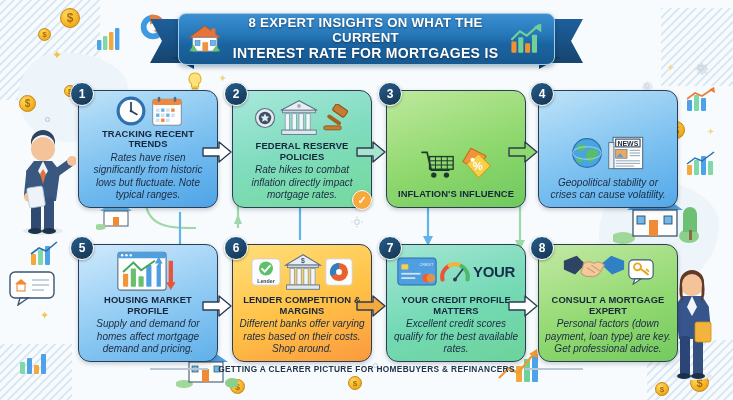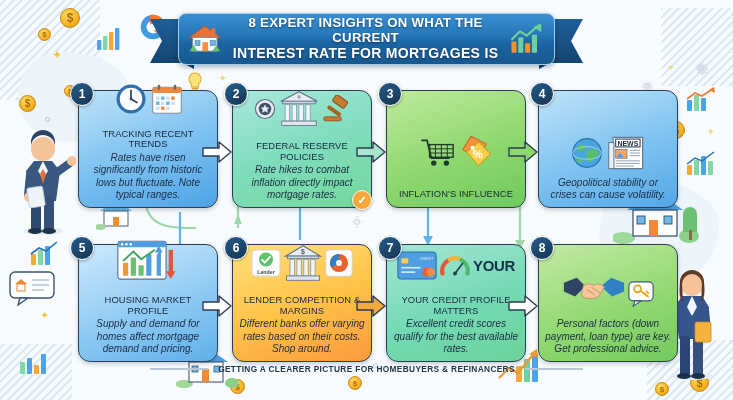--- a/index.html
+++ b/index.html
@@ -60,22 +60,22 @@
   
   .card {
     position:absolute; width:140px; height:118px;
     border-radius:12px; border:1.4px solid #2d3c52;
     padding:4px 6px 5px; text-align:center;
     box-shadow:0 2px 4px rgba(20,40,70,.22);
     display:flex; flex-direction:column; justify-content:flex-end;
   }
   .card .icon-zone { height:46px; display:flex; align-items:center; justify-content:center; gap:3px;
                      margin-bottom:1px; }
-  .card h3 { font-size:9.4px; font-weight:normal; color:#16263c; line-height:1.12;
-             letter-spacing:.1px; margin-bottom:2px;margin-top:12px; }
+  .card h3 { font-size:9.4px; font-weight:bold; color:#16263c; line-height:1.12;
+             letter-spacing:.1px; margin-bottom:2px; }
   .card p  { font-size:10px; color:#1b2c42; line-height:1.26;font-style:italic; }
 
   .c-blue   { background:linear-gradient(160deg,#bfe3f8 0%,#79bff0 55%,#4ea3e6 100%); }
   .c-teal   { background:linear-gradient(160deg,#a9e8dd 0%,#7fdcbd 50%,#74d99b 100%); }
   .c-green  { background:linear-gradient(160deg,#bfe99d 0%,#8fd86e 55%,#6fc95e 100%); }
   .c-blue2  { background:linear-gradient(160deg,#bfe3f8 0%,#7ec2f1 55%,#53a8e8 100%); }
   .c-blue3  { background:linear-gradient(160deg,#cfeafc 0%,#8fcaf3 55%,#5fb0ea 100%); }
   .c-amber  { background:linear-gradient(160deg,#ffe07a 0%,#ffc247 52%,#fb9a3e 100%); }
   .c-teal2  { background:linear-gradient(160deg,#a5e6d5 0%,#73d9b4 55%,#6dd39a 100%); }
   .c-green2 { background:linear-gradient(160deg,#c3e9a4 0%,#93d972 55%,#74ca5f 100%); }
@@ -560,20 +560,21 @@
       <path d="M33 15 q6 4 10 7" fill="none" stroke="#c99a68" stroke-width="1.2"></path>
     </svg>
     <svg width="26" height="26" viewBox="0 0 30 30">
       <rect x="1" y="1" width="28" height="22" rx="5" fill="#fff" stroke="#3b5672" stroke-width="1.3"></rect>
       <polygon points="8,23 6,29 15,23" fill="#fff" stroke="#3b5672" stroke-width="1.3"></polygon>
       <circle cx="11" cy="9" r="4" fill="none" stroke="#e8a81f" stroke-width="2.2"></circle>
       <path d="M14 11 L23 18" stroke="#e8a81f" stroke-width="2.2" stroke-linecap="round"></path>
       <path d="M19 14 l2.5 2.5M21.5 12 l2 2" stroke="#e8a81f" stroke-width="2" stroke-linecap="round"></path>
     </svg>
   </div>
+  <h3>CONSULT A MORTGAGE EXPERT</h3>
   <p>Personal factors (down payment, loan type) are key. Get professional advice.</p>
 </div>
 
 <div class="footer">
   <div class="footer-inner">
     <div class="f-rule"></div>
     <span class="footer-text">GETTING A CLEARER PICTURE FOR HOMEBUYERS &amp; REFINANCERS</span>
     <div class="f-rule"></div>
   </div>
 </div>

